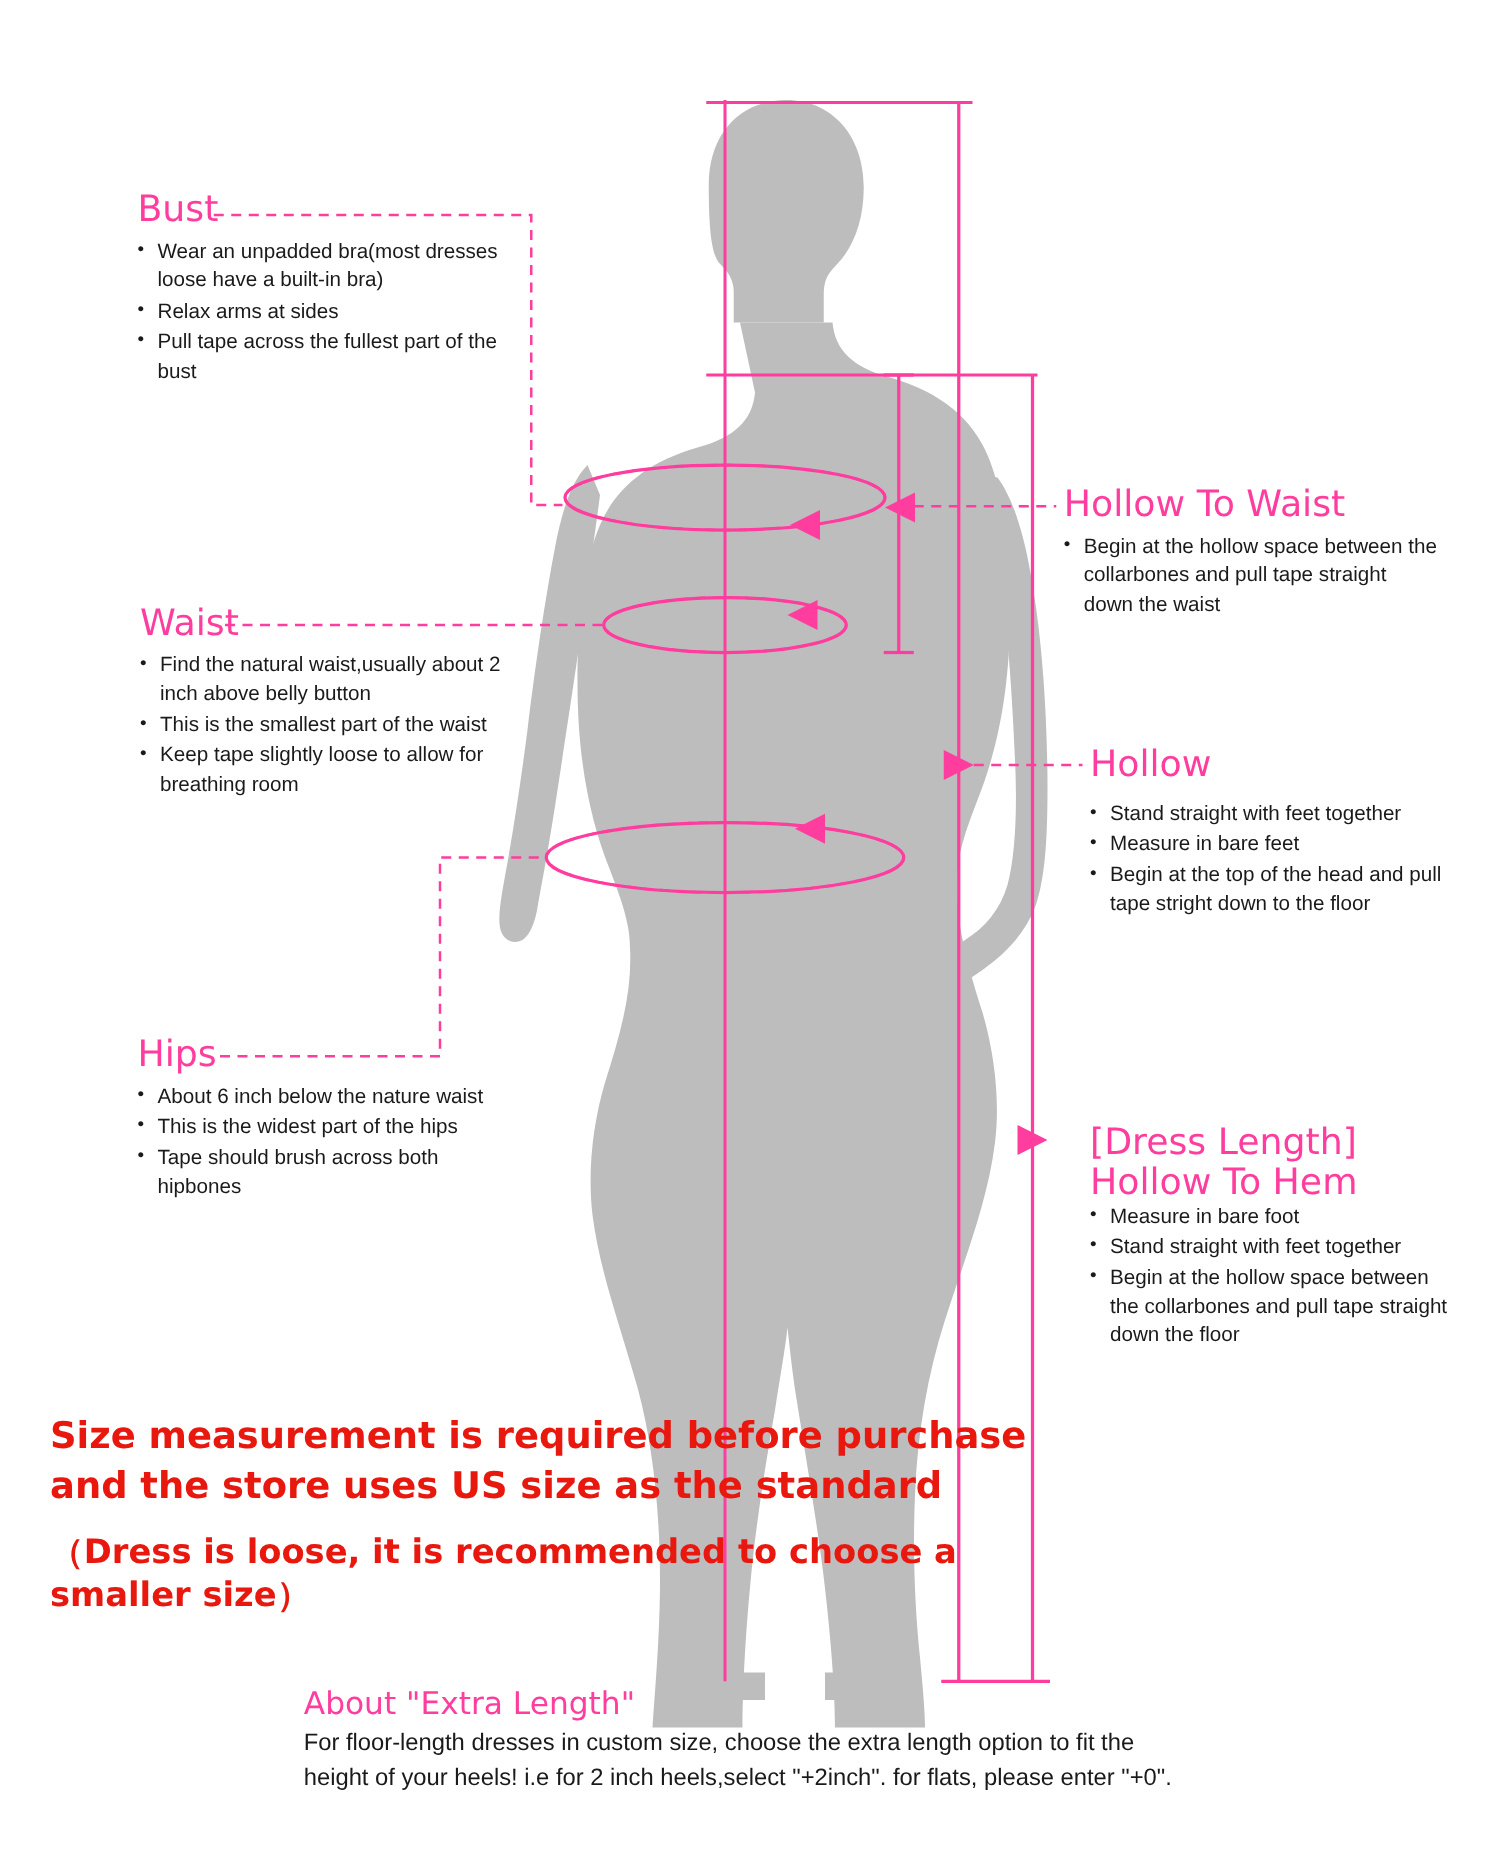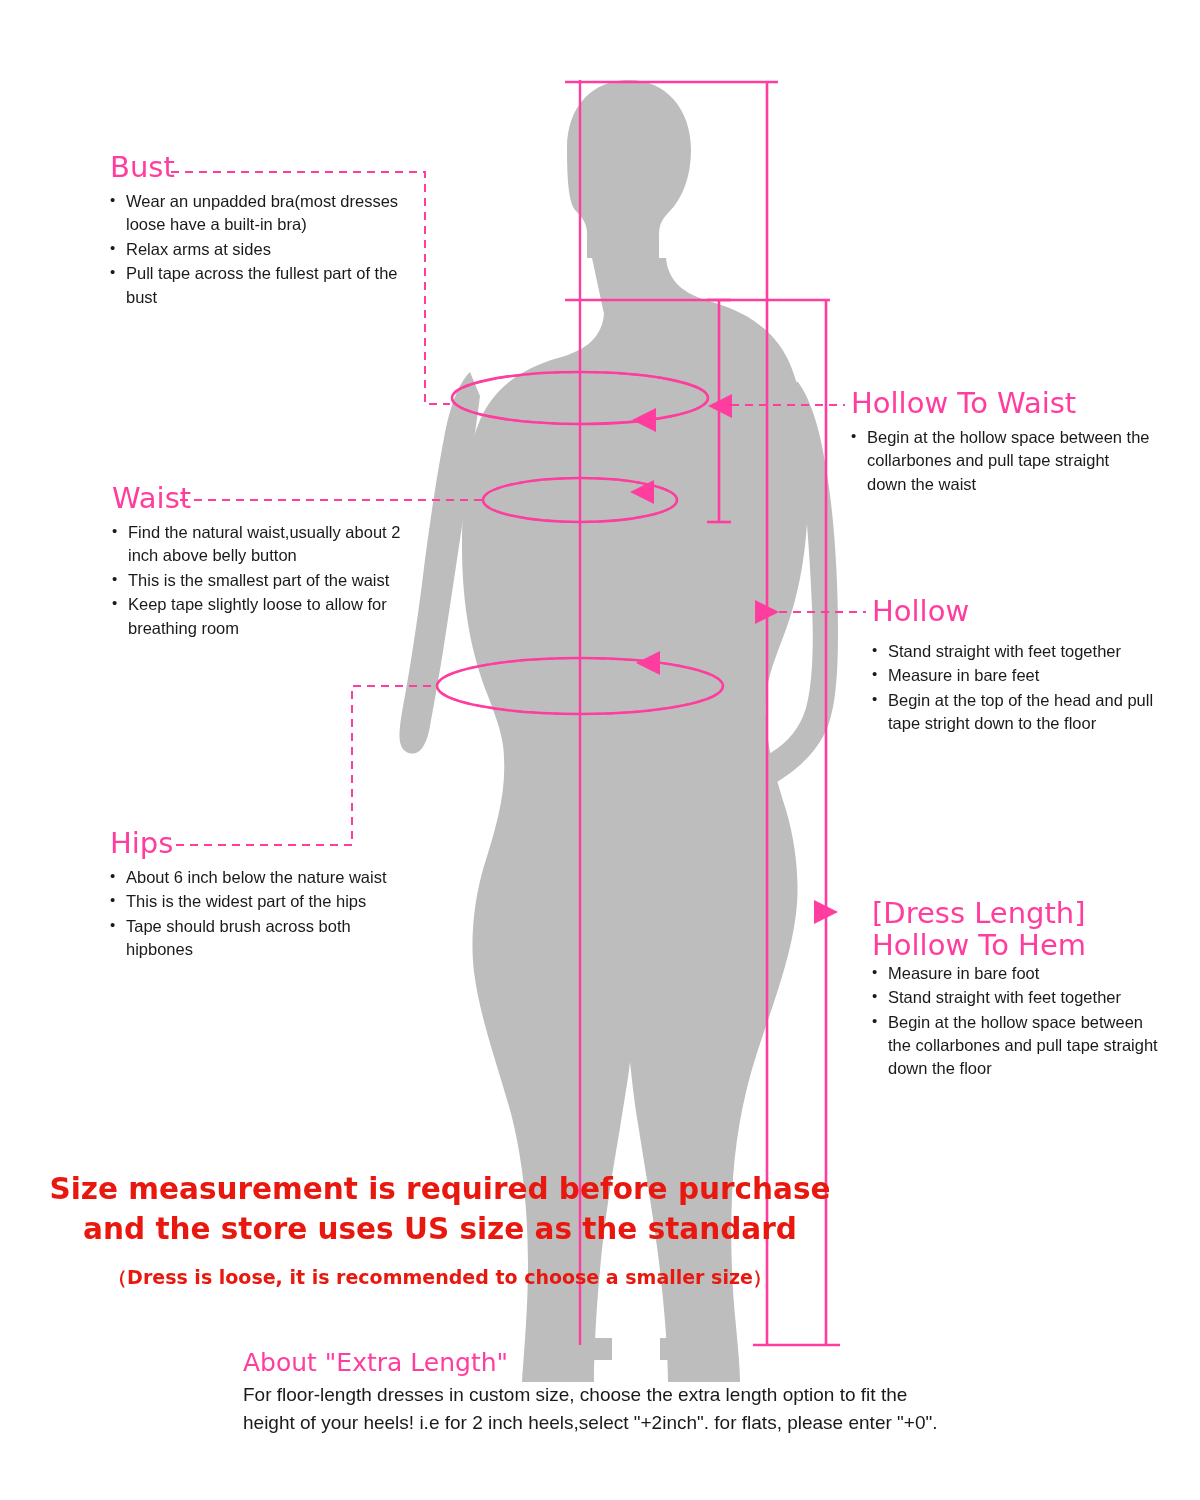--- a/index.html
+++ b/index.html
@@ -49,26 +49,25 @@
     position: absolute;
     left: 0;
     top: -1px;
     font-size: 15px;
     color: #1a1a1a;
   }
   .red-banner {
     position: absolute;
     color: #e8180f;
     font-weight: bold;
-    text-align: center;
+    text-align: left;
     font-family: "DejaVu Sans", sans-serif;
-    margin-top: 41px;
   }
   .red-l1 { font-size: 29.5px; line-height: 1.25; }
-  .red-l2 { font-size: 19px; line-height: 1.3; }
+  .red-l2 { font-size: 27px; line-height: 1.3; }
   .extra-title {
     color: #ff3d9e;
     font-size: 25px;
     font-family: "DejaVu Sans", sans-serif;
   }
   .extra-body {
     color: #1a1a1a;
     font-size: 19px;
     line-height: 1.45;
     margin-top: 4px;

